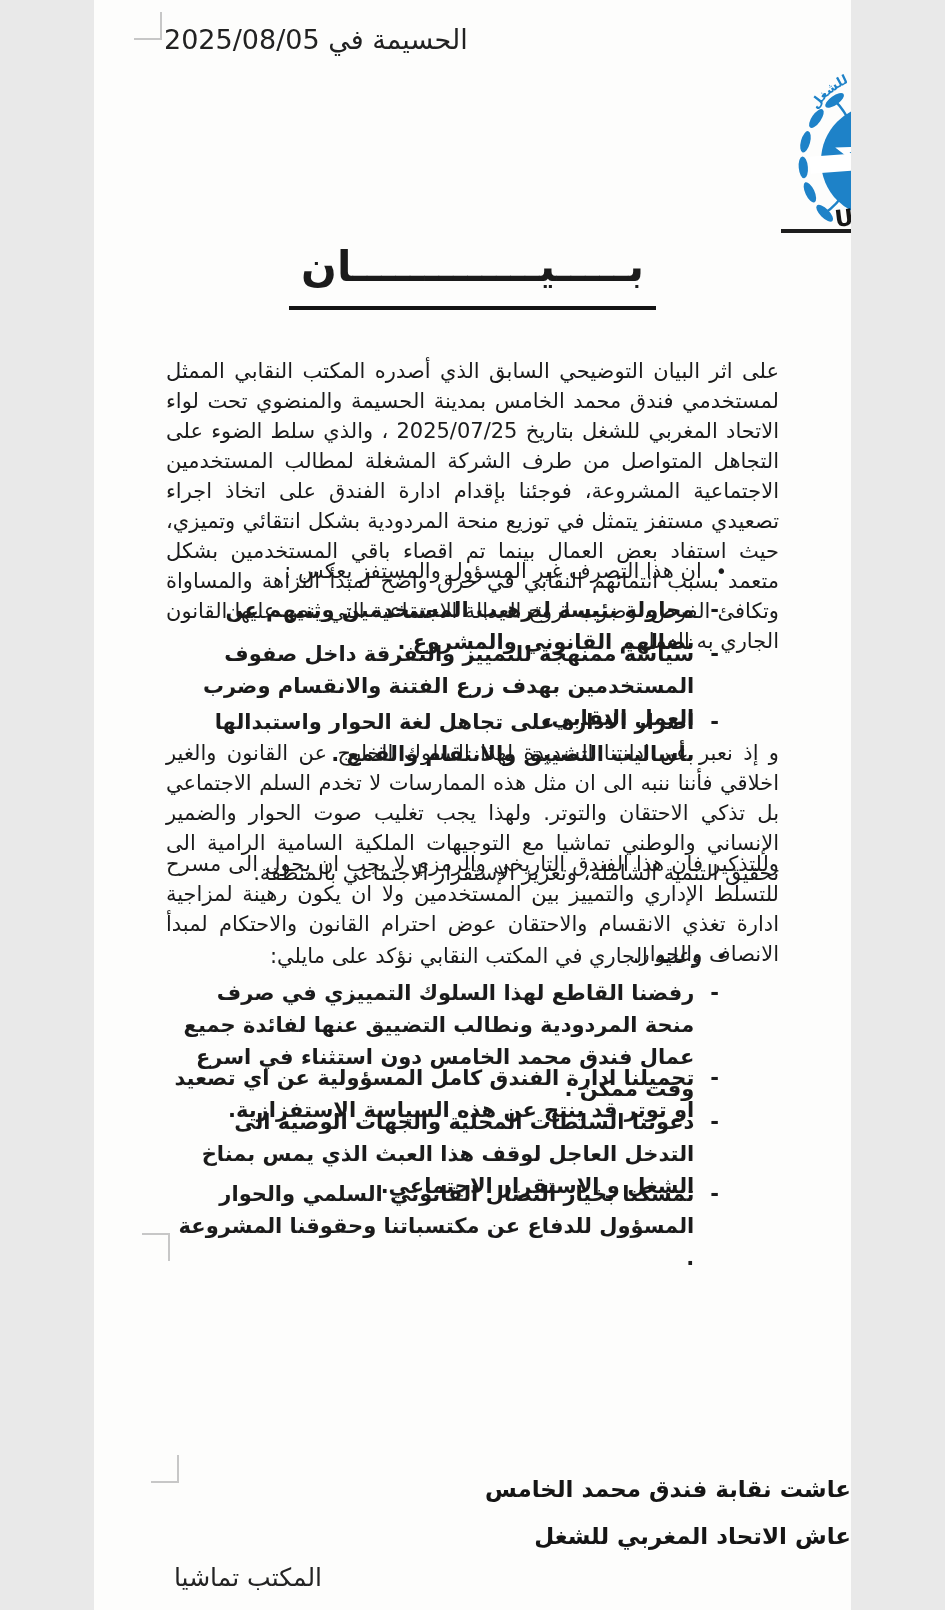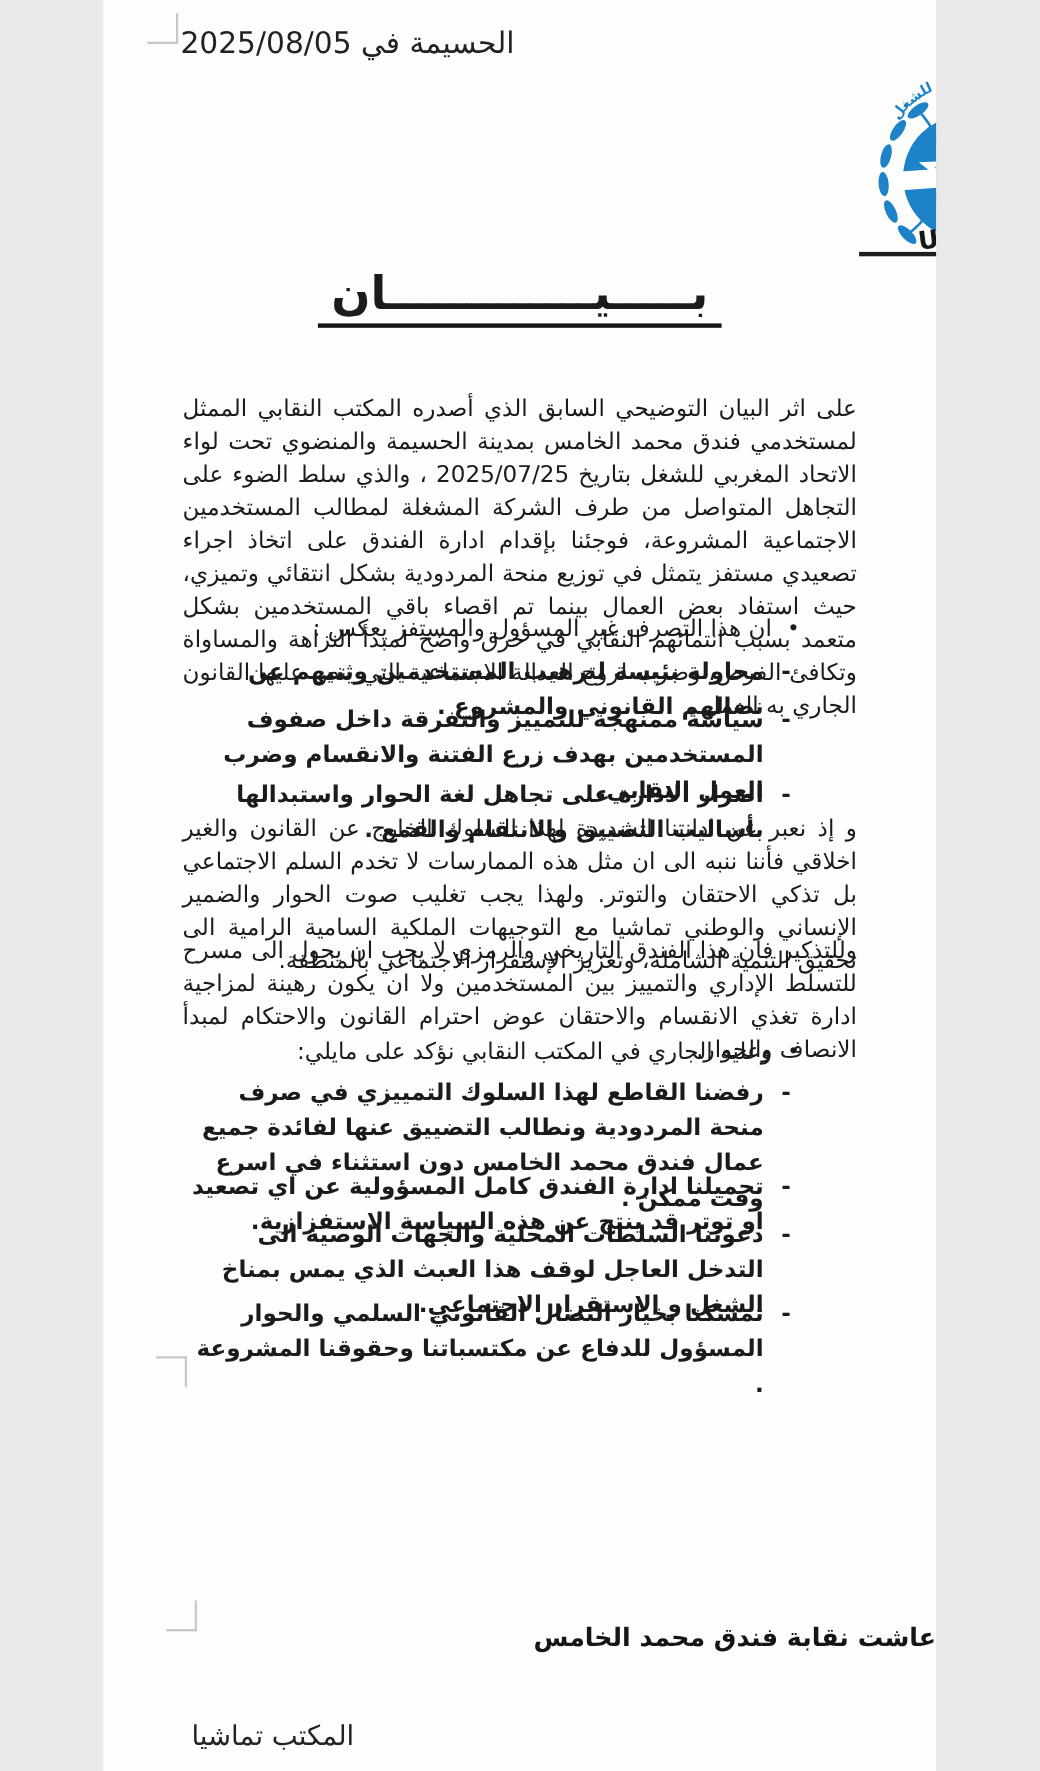--- a/index.html
+++ b/index.html
@@ -26,21 +26,21 @@
   }
 
   .logo{position:absolute;left:683px;top:66px;width:200px;height:170px;}
   .logo-line{position:absolute;left:687px;top:229px;width:193px;height:4px;background:#1e1e1e;}
 
   .title{position:absolute;top:242px;left:0;right:0;text-align:center;direction:rtl;}
   .title span{
     display:inline-block;
     font-size:42px;font-weight:bold;
     border-bottom:4px solid #141414;
-    padding:0 12px 2px 12px;
+    padding:0 12px 14px 12px;
     line-height:1.2;
   }
 
   .blk{
     position:absolute;right:72px;left:72px;
     direction:rtl;text-align:justify;
     font-size:21px;line-height:30px;
   }
   .lead-line{display:flex;gap:14px;padding-right:52px;text-align:right;}
   .lead-line .bullet{flex:0 0 auto;font-size:19px;line-height:30px;}
@@ -163,16 +163,17 @@
   <div class="blk item" style="top:1106px;">
     <span class="dash">-</span>
     <div class="txt">دعوتنا السلطات المحلية والجهات الوصية الى التدخل العاجل لوقف هذا العبث  الذي يمس بمناخ الشغل و الاستقرار الاجتماعي.</div>
   </div>
   <div class="blk item" style="top:1178px;">
     <span class="dash">-</span>
     <div class="txt">تمسكنا بخيار النضال القانوني السلمي والحوار المسؤول للدفاع عن مكتسباتنا وحقوقنا المشروعة .</div>
   </div>
 
   <div class="slogan" style="top:1476px;">عاشت نقابة فندق محمد الخامس</div>
+  <div class="slogan" style="top:1523px;">عاش الاتحاد المغربي للشغل</div>
 
   <div class="signature">المكتب تماشيا</div>
 
 </div>
 
 </body></html>

